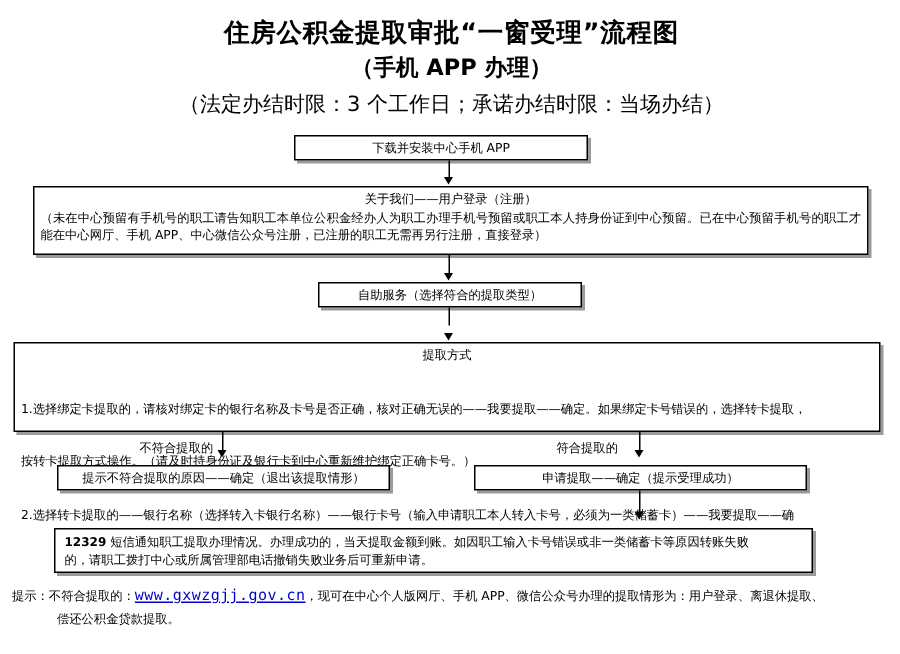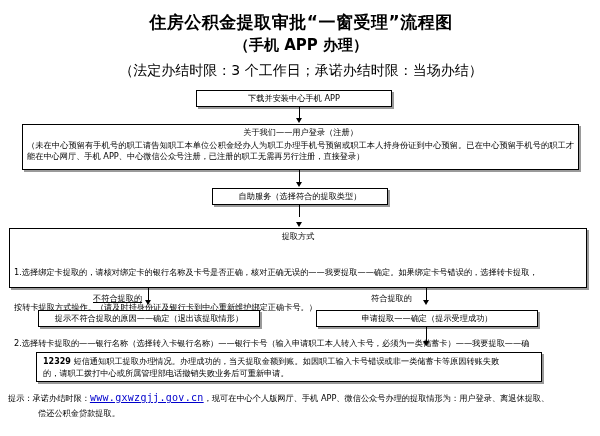--- a/index.html
+++ b/index.html
@@ -155,21 +155,21 @@
     border-top: 5px solid #000000;
   }
 
   
   .branch-label {
     position: absolute;
     font-size: 8.2px;
     line-height: 11px;
     white-space: nowrap;
   }
-  #label-reject { left: 93px; top: 293px; text-decoration: underline; }
+  #label-reject { left: 93px; top: 293px; }
   #label-approve { left: 371px; top: 293px; }
 
   
   .note {
     position: absolute;
     left: 8px;
     top: 390px;
     width: 588px;
     font-size: 8.2px;
     line-height: 15px;
@@ -243,17 +243,17 @@
 
   <div class="vline" style="left:426px; top:327px; height:15px;"></div>
   <div class="arrowhead" style="left:423px; top:341px;"></div>
 
   <div class="box" id="box-sms">
     <p><span class="num">12329</span>&nbsp;<span>短信通知职工提取办理情况。办理成功的，当天提取金额到账。如因职工输入卡号错误或非一类储蓄卡等原因转账失败</span></p>
     <p>的，请职工拨打中心或所属管理部电话撤销失败业务后可重新申请。</p>
   </div>
 
   <div class="note">
-    <div><span>提示：承诺办结时限：</span><span class="url">www.gxwzgjj.gov.cn</span><span>，现可在中心个人版网厅、手机 APP、微信公众号办理的提取情形为：用户登录、离退休提取、</span></div>
+    <div><span>提示：不符合提取的：</span><span class="url">www.gxwzgjj.gov.cn</span><span>，现可在中心个人版网厅、手机 APP、微信公众号办理的提取情形为：用户登录、离退休提取、</span></div>
     <div class="l2">偿还公积金贷款提取。</div>
   </div>
 
 </div>
 
 </body></html>

